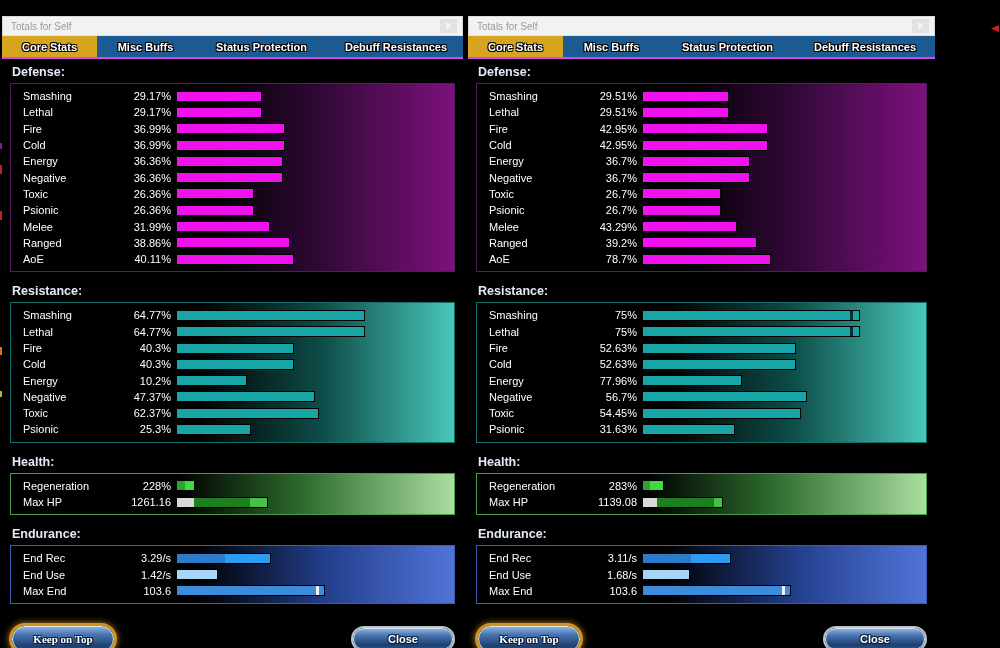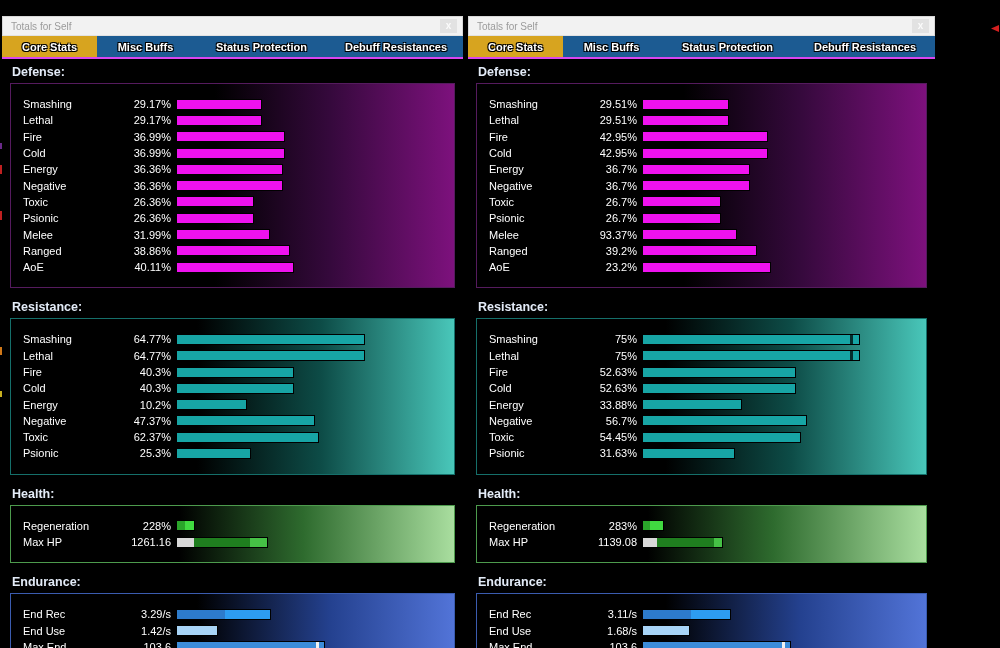--- a/index.html
+++ b/index.html
@@ -21,21 +21,21 @@
        text-shadow:-1px -1px 0 #000,1px -1px 0 #000,-1px 1px 0 #000,1px 1px 0 #000;}
   .tab:nth-child(1){width:95px;}
   .tab:nth-child(2){width:97px;}
   .tab:nth-child(3){width:135px;}
   .tab:nth-child(4){flex:1;}
   .tab.active{background:#d7a41f;}
 
   .section-header{color:#e3ebf7;font-weight:bold;font-size:12.5px;margin:12px 0 3px 10px;
                   height:15px;line-height:15px;text-shadow:1px 1px 2px #000;}
   .section:first-child .section-header{margin-top:6px;}
-  .panel{margin:0 8px;border:1px solid #444;padding:12px 0;}
+  .panel{margin:0 8px;border:1px solid #444;padding:4px 0;}
   .sec-defense .panel{border-color:#551b5e;
       background:linear-gradient(90deg,#000 0%,#000 46%,#35093c 72%,#7d117d 100%);}
   .sec-resistance .panel{border-color:#156f6a;
       background:linear-gradient(90deg,#000 0%,#000 42%,#0d4c47 70%,#49c7ba 100%);}
   .sec-health .panel{border-color:#4d9b4d;
       background:linear-gradient(90deg,#000 0%,#000 38%,#2e6b2e 66%,#a9de9f 100%);}
   .sec-endurance .panel{border-color:#3b5cb0;
       background:linear-gradient(90deg,#000 0%,#000 42%,#24418f 72%,#5274d8 100%);}
 
   .row{height:16.3px;display:flex;align-items:center;padding-left:12px;color:#fff;font-size:11px;}
@@ -340,35 +340,35 @@
           </div>
           <div class="row">
             <span class="rlabel">Psionic</span>
             <span class="rvalue">26.7%</span>
             <div class="rbar">
               <span style="width: 77px; background: rgb(239, 18, 239);"></span>
             </div>
           </div>
           <div class="row">
             <span class="rlabel">Melee</span>
-            <span class="rvalue">93.37%</span>
+            <span class="rvalue">43.29%</span>
             <div class="rbar">
               <span style="width: 93px; background: rgb(239, 18, 239);"></span>
             </div>
           </div>
           <div class="row">
             <span class="rlabel">Ranged</span>
             <span class="rvalue">39.2%</span>
             <div class="rbar">
               <span style="width: 113px; background: rgb(239, 18, 239);"></span>
             </div>
           </div>
           <div class="row">
             <span class="rlabel">AoE</span>
-            <span class="rvalue">23.2%</span>
+            <span class="rvalue">78.7%</span>
             <div class="rbar">
               <span style="width: 127px; background: rgb(239, 18, 239);"></span>
             </div>
           </div>
         </div>
       </div>
       <div class="section sec-resistance">
         <div class="section-header">Resistance:</div>
         <div class="panel">
           <div class="row">
@@ -398,21 +398,21 @@
           </div>
           <div class="row">
             <span class="rlabel">Cold</span>
             <span class="rvalue">52.63%</span>
             <div class="rbar">
               <span style="width: 152px; background: rgb(23, 165, 165);"></span>
             </div>
           </div>
           <div class="row">
             <span class="rlabel">Energy</span>
-            <span class="rvalue">33.88%</span>
+            <span class="rvalue">77.96%</span>
             <div class="rbar">
               <span style="width: 98px; background: rgb(23, 165, 165);"></span>
             </div>
           </div>
           <div class="row">
             <span class="rlabel">Negative</span>
             <span class="rvalue">56.7%</span>
             <div class="rbar">
               <span style="width: 163px; background: rgb(23, 165, 165);"></span>
             </div>

